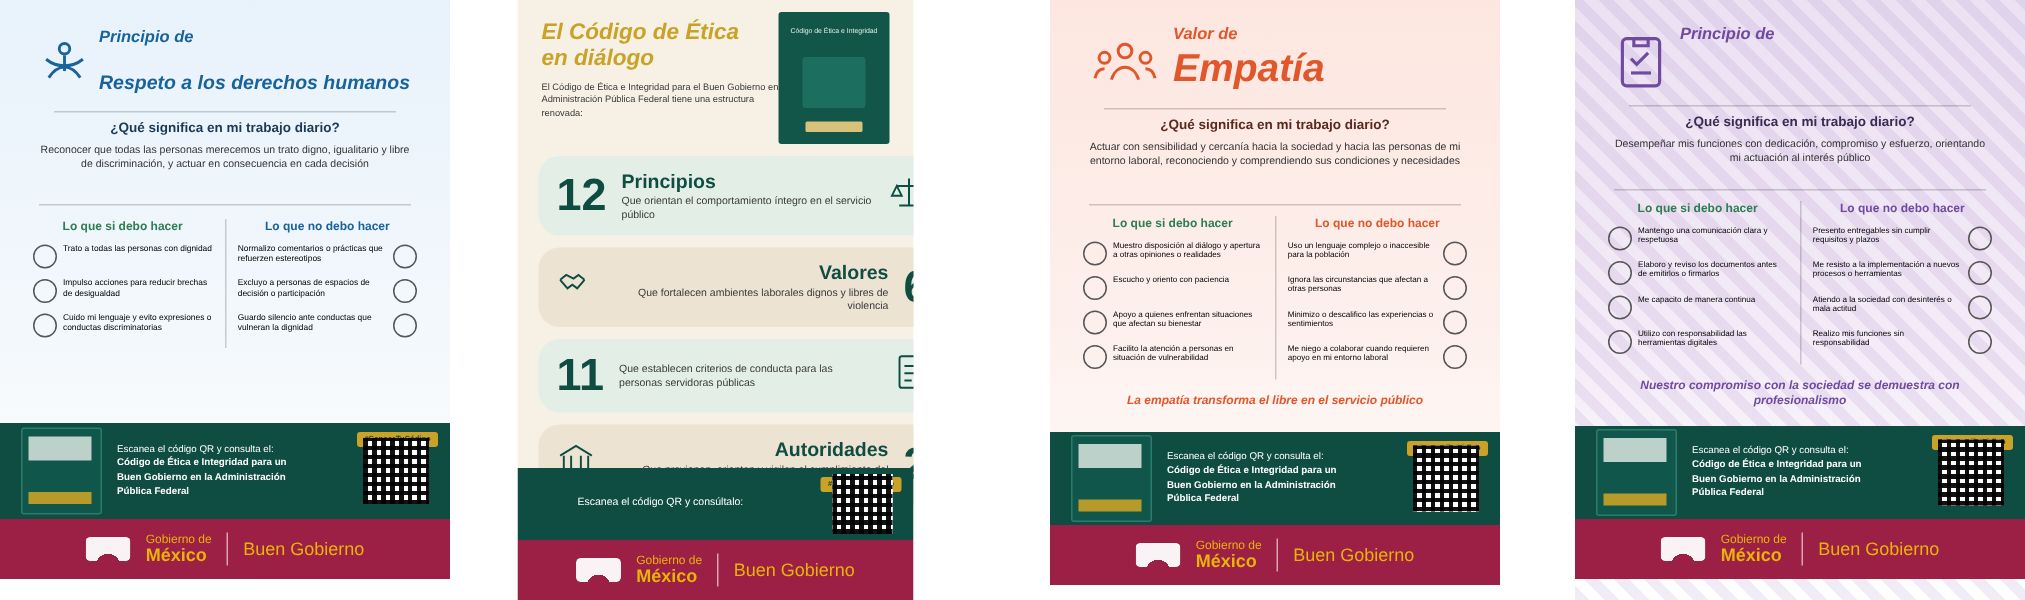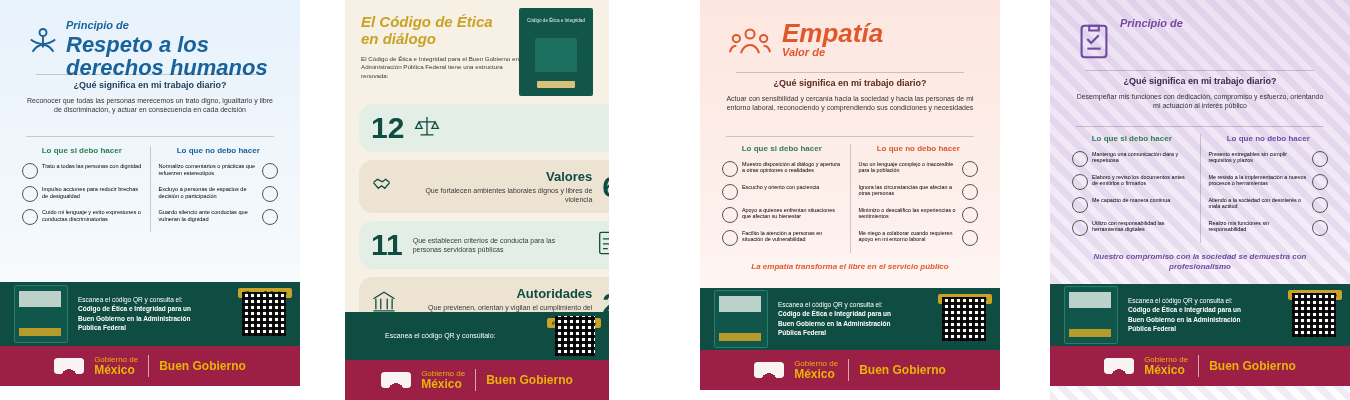--- a/index.html
+++ b/index.html
@@ -49,21 +49,21 @@
   
   .gob { position:absolute; left:0; width:100%; background:#9c1f45; color:#eab308;
          display:flex; align-items:center; justify-content:center; gap:10px; }
   .gob .eagle { width:30px; height:16px; background:
       radial-gradient(circle at 50% 60%, #fff 0 3px, transparent 3px),
       linear-gradient(#fff,#fff); -webkit-mask:radial-gradient(circle at 50% 120%, transparent 0 8px, #000 8px);
       opacity:.95; border-radius:3px; }
   .gob .g1 { font-size:8px; line-height:1.05; }
   .gob .g1 b { display:block; font-size:12px; }
   .gob .sep { width:1px; height:22px; background:rgba(255,255,255,.6); }
-  .gob .g2 { font-size:12px; font-weight:700; }
+  .gob .g2 { font-size:12px; font-weight:400; }
 
   
   #s1 { left:0; width:300px; }
   #s1 .card { background:linear-gradient(180deg,#e8f2fb 0%,#f3f8fc 55%,#ffffff 100%); }
   #s1 .title { color:#18639c; }
   #s1 .colhead { color:#2f7d52; }
   #s1 .colhead.bad { color:#18639c; }
   #s1 .footer-quote { color:#18639c; }
 
   
@@ -106,21 +106,21 @@
       <svg width="42" height="42" viewBox="0 0 48 48" fill="none" stroke="#18639c" stroke-width="2.2">
         <circle cx="24" cy="12" r="4"></circle>
         <path d="M24 17v12"></path>
           <path d="M10 20c5 4 9 5 14 5s9-1 14-5"></path>
         <path d="M12 34c4-6 8-8 12-8s8 2 12 8"></path>
       </svg>
     </div>
 
     <div style="position:absolute; left:66px; top:20px; width:220px;">
       <div class="title" style="font-size:11px;">Principio de</div>
-      <div class="title" style="font-size:22px; margin-top:1px;">Respeto a los derechos humanos</div>
+      <div class="title" style="font-size:13px; margin-top:16px;">Respeto a los derechos humanos</div>
     </div>
 
     <div class="sep-line" style="position:absolute; left:36px; top:74px; width:228px;"></div>
 
     <div class="subq" style="position:absolute; left:20px; top:80px; width:260px; font-size:9px; color:#1b3a55;">¿Qué significa en mi trabajo diario?</div>
 
     <div class="lead" style="position:absolute; left:26px; top:96px; width:248px; font-size:7px; color:#333;">Reconocer que todas las personas merecemos un trato digno, igualitario y libre de discriminación, y actuar en consecuencia en cada decisión</div>
 
     <div class="sep-line" style="position:absolute; left:26px; top:136px; width:248px;"></div>
 
@@ -194,20 +194,24 @@
 
     <div style="position:absolute; right:16px; top:8px; width:74px; height:88px; background:#12564a; border-radius:2px;">
       <div style="position:absolute; left:8px; top:10px; right:8px; font-size:4.6px; color:#e6efe9; text-align:center; line-height:1.2;">Código de Ética e Integridad</div>
       <div style="position:absolute; left:16px; top:30px; right:16px; height:34px; background:#1c6f5e; border-radius:2px;"></div>
       <div style="position:absolute; left:18px; bottom:8px; right:18px; height:7px; background:#d8c27a; border-radius:1px;"></div>
     </div>
 
     <div style="position:absolute; left:14px; top:104px; width:272px;">
       <div class="rowbox" style="background:#e3efe6;">
         <div class="num">12</div>
+        <div style="flex:1;">
+          <h4>Principios</h4>
+          <p>Que orientan el comportamiento íntegro en el servicio público</p>
+        </div>
         <span>
           <svg width="26" height="26" viewBox="0 0 32 32" fill="none" stroke="#0f4c42" stroke-width="1.6">
             <path d="M16 5v22M8 27h16M6 11h20M6 11l-4 8h8zM26 11l-4 8h8z"></path>
           </svg>
         </span>
       </div>
 
       <div class="rowbox" style="background:#ece3d2;">
         <span>
           <svg width="26" height="26" viewBox="0 0 32 32" fill="none" stroke="#0f4c42" stroke-width="1.6">
@@ -277,22 +281,22 @@
       <svg width="44" height="40" viewBox="0 0 48 44" fill="none" stroke="#e0572b" stroke-width="2.2">
         <circle cx="24" cy="11" r="5"></circle>
           <circle cx="9" cy="16" r="4"></circle>
           <circle cx="39" cy="16" r="4"></circle>
         <path d="M14 32c2-6 6-9 10-9s8 3 10 9"></path>
           <path d="M2 31c1-5 4-7 7-7M46 31c-1-5-4-7-7-7"></path>
       </svg>
     </div>
 
     <div style="position:absolute; left:82px; top:18px; width:200px;">
+      <div class="title" style="font-size:11px;">Valor de</div>
       <div class="title" style="font-size:26px; margin-top:2px;">Empatía</div>
-      <div class="title" style="font-size:11px;">Valor de</div>
     </div>
 
     <div class="sep-line" style="position:absolute; left:36px; top:72px; width:228px;"></div>
 
     <div class="subq" style="position:absolute; left:20px; top:78px; width:260px; font-size:9px; color:#5a2a1c;">¿Qué significa en mi trabajo diario?</div>
 
     <div class="lead" style="position:absolute; left:26px; top:94px; width:248px; font-size:7px; color:#333;">Actuar con sensibilidad y cercanía hacia la sociedad y hacia las personas de mi entorno laboral, reconociendo y comprendiendo sus condiciones y necesidades</div>
 
     <div class="sep-line" style="position:absolute; left:26px; top:136px; width:248px;"></div>
 

